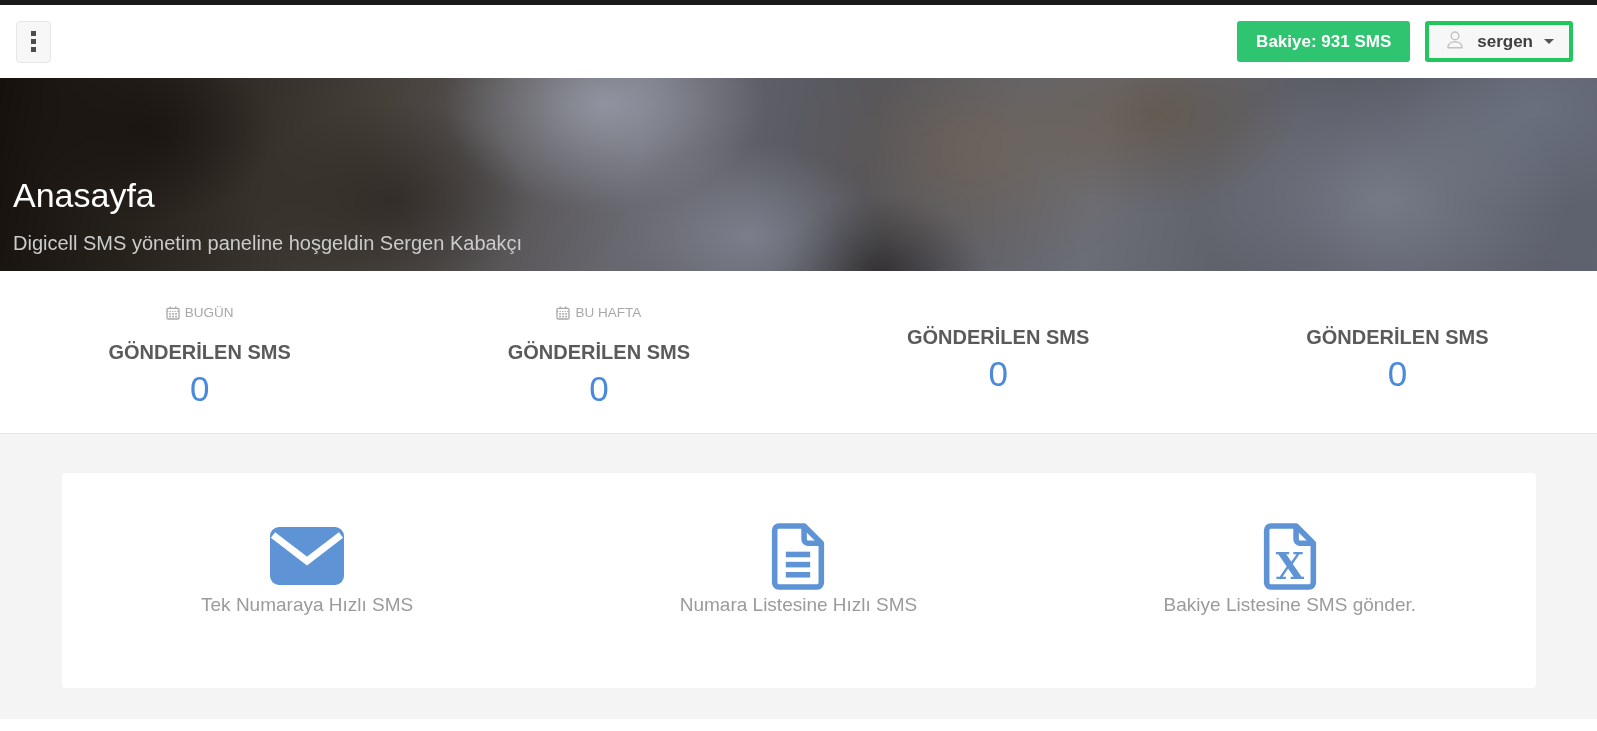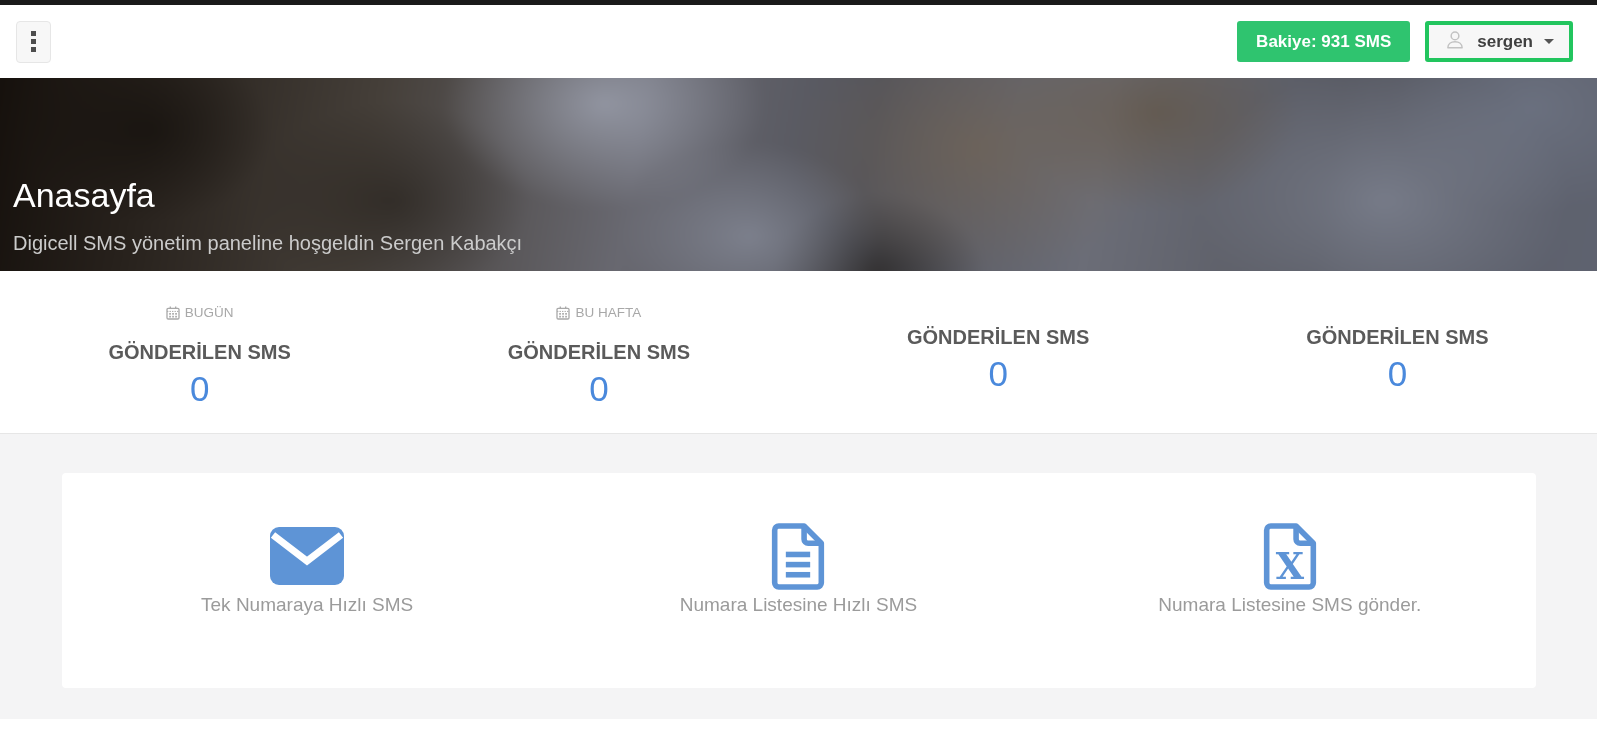--- a/index.html
+++ b/index.html
@@ -216,19 +216,19 @@
     </div>
 
     <div class="action">
       <div class="action-icon">
         <svg width="60" height="73" viewBox="0 0 58 72">
           <path d="M6 10 a4 4 0 0 1 4 -4 H35 L52 23 V62 a4 4 0 0 1 -4 4 H10 a4 4 0 0 1 -4 -4 Z" fill="none" stroke="#5e94d6" stroke-width="5.5" stroke-linejoin="round"></path>
           <path d="M35 6 V19 a4 4 0 0 0 4 4 H52" fill="none" stroke="#5e94d6" stroke-width="5.5" stroke-linejoin="round"></path>
           <text x="29" y="58" text-anchor="middle" font-family="DejaVu Serif, serif" font-weight="bold" font-size="36" fill="#5e94d6">X</text>
         </svg>
       </div>
-      <div class="action-label">Numara Listesine SMS gönder.</div>
+      <div class="action-label">Bakiye Listesine SMS gönder.</div>
     </div>
 
   </div>
 </div>
 
 <div class="footer-strip"></div>
 
 </body></html>

